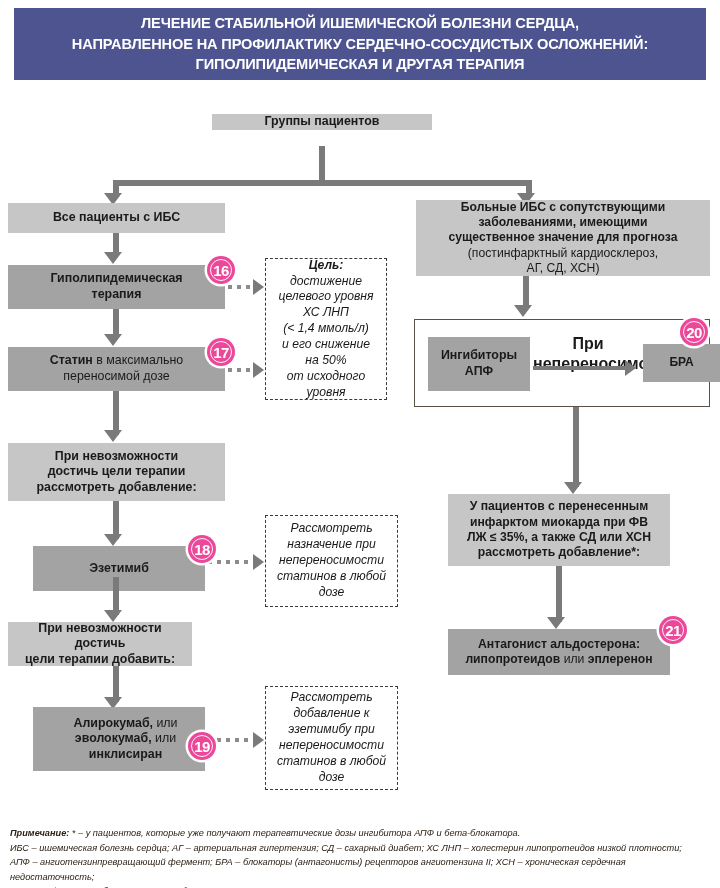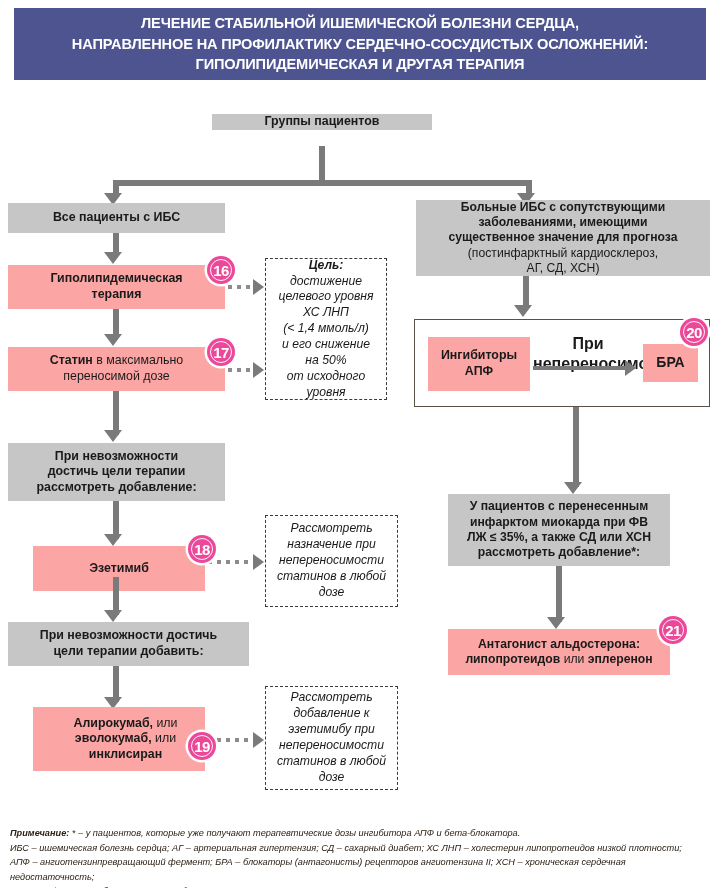--- a/index.html
+++ b/index.html
@@ -48,21 +48,21 @@
     justify-content: center;
     text-align: center;
     line-height: 1.26;
   }
   .gray {
     background: #c6c6c6;
     font-weight: bold;
     font-size: 12.4px;
   }
   .yellow {
-    background: #fca5a5;
+    background: #a3a3a3;
     font-weight: bold;
     font-size: 12.4px;
   }
   .inner-text { padding: 2px 6px; display:block; white-space: pre-line; }
 
   .normal-w { font-weight: normal; }
 
   
   .dashed {
     position: absolute;
@@ -220,21 +220,21 @@
 <div class="vline" style="left:113px; top:501px; height:38px;"></div>
 <div class="arrow-down" style="left:104px; top:534px;"></div>
 
 <div class="box yellow" style="left:33px; top:546px; width:172px; height:45px;">
   <span class="inner-text">Эзетимиб</span>
 </div>
 
 <div class="vline" style="left:113px; top:577px; height:38px;"></div>
 <div class="arrow-down" style="left:104px; top:610px;"></div>
 
-<div class="box gray" style="left:8px; top:622px; width:241px; height:44px;">
+<div class="box gray" style="left:8px; top:622px; width:184px; height:44px;">
   <span class="inner-text">При невозможности достичь
 цели терапии добавить:</span>
 </div>
 
 <div class="vline" style="left:113px; top:666px; height:36px;"></div>
 <div class="arrow-down" style="left:104px; top:697px;"></div>
 
 <div class="box yellow" style="left:33px; top:707px; width:172px; height:64px;padding-left:13px;">
   <span class="inner-text"><b>Алирокумаб,</b><span class="normal-w"> или</span><br><b>эволокумаб,</b><span class="normal-w"> или</span><br><b>инклисиран</b></span>
 </div>
@@ -287,21 +287,21 @@
 
 <div class="outlined" style="left:414px; top:319px; width:296px; height:88px;">
   <div class="box yellow" style="left:13px; top:17px; width:102px; height:54px; font-size:12.4px;">
     <span class="inner-text" style="white-space:pre-line;">Ингибиторы
 АПФ</span>
   </div>
   <div style="position:absolute; left:118px; top:14px; width:110px; text-align:center; font-size:16px; font-weight:bold; line-height:1.22;">При
 непереносимости</div>
   <div class="hline-thin" style="left:118px; top:46px; width:96px;"></div>
   <div class="arrow-right" style="left:210px; top:40px;"></div>
-  <div class="box yellow" style="left:228px; top:24px; width:55px; height:38px; font-size:14px;">
+  <div class="box yellow" style="left:228px; top:24px; width:77px; height:38px; font-size:12px;">
     <span class="inner-text">БРА</span>
   </div>
 </div>
 
 <div class="vline" style="left:573px; top:407px; height:80px;"></div>
 <div class="arrow-down" style="left:564px; top:482px;"></div>
 
 <div class="box gray" style="left:448px; top:494px; width:222px; height:72px; font-size:12.2px;">
   <span class="inner-text" style="white-space:pre-line;">У пациентов с перенесенным
 инфарктом миокарда при ФВ

